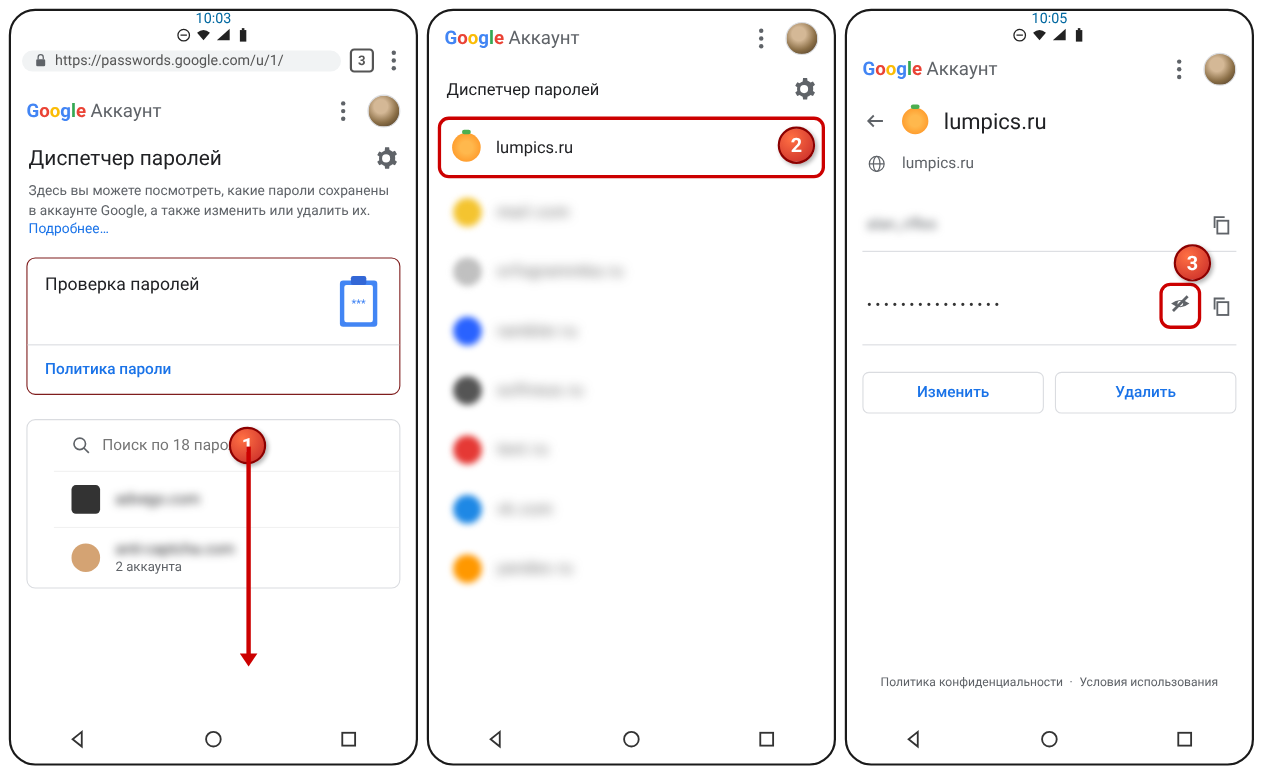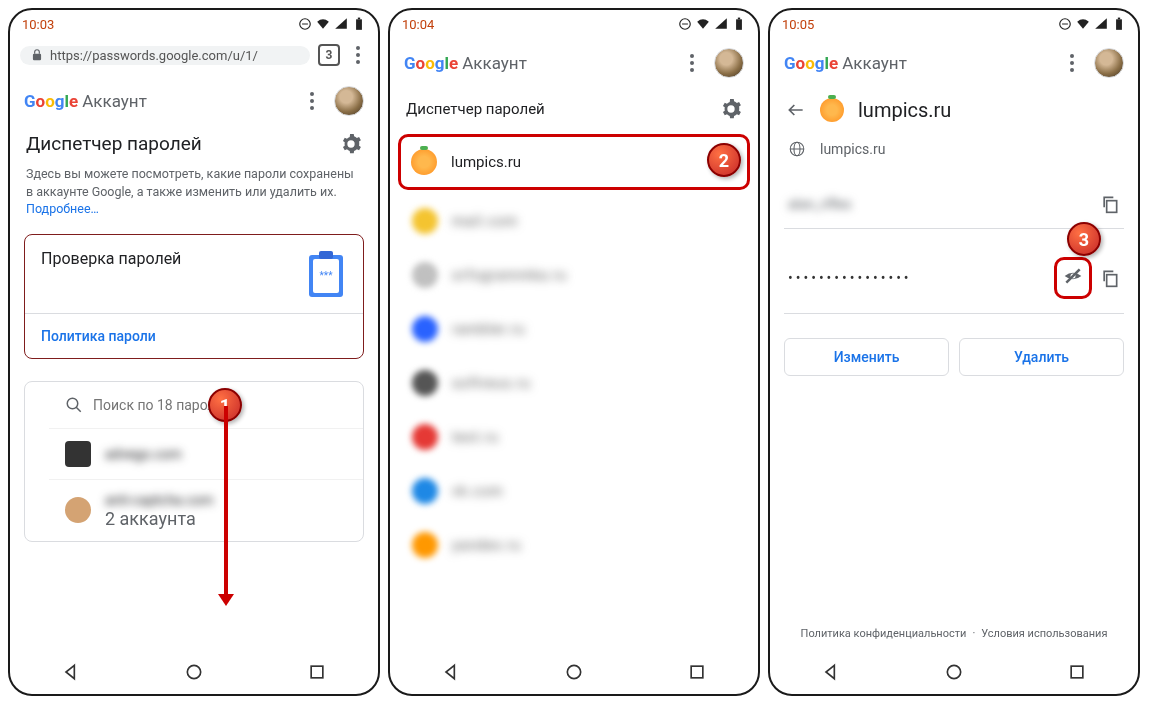--- a/index.html
+++ b/index.html
@@ -1,18 +1,18 @@
 <!DOCTYPE html>
 <html><head>
 <meta charset="utf-8">
 <style>
   * { box-sizing: border-box; margin: 0; padding: 0; font-family: Roboto, Arial, sans-serif; }
   body { background: #fff; display: flex; gap: 8px; padding: 8px; }
   .phone { width: 372px; height: 688px; border: 2px solid #1a1a1a; border-radius: 24px; overflow: hidden; background: #fff; display: flex; flex-direction: column; position: relative; }
-  .statusbar { height: 28px; display: flex; justify-content: space-between; align-items: center; padding: 0 12px; font-size: 13px; color: #c2410c; }
+  .statusbar { height: 28px; display: flex; justify-content: space-between; align-items: center; padding: 0 12px; font-size: 13px; color: #0369a1; flex-direction: column; }
   .statusbar .icons { display: flex; gap: 4px; align-items: center; }
   .si { width: 14px; height: 14px; display: inline-block; }
   .navbar { height: 44px; display: flex; justify-content: space-around; align-items: center; border-top: 0; }
   .navbtn { width: 20px; height: 20px; }
   .content { flex: 1; overflow: hidden; display: flex; flex-direction: column; }
 
   
   .urlbar { display: flex; align-items: center; gap: 8px; padding: 6px 10px 10px; }
   .urlfield { flex: 1; background: #f1f3f4; border-radius: 18px; height: 19px; display: flex; align-items: center; padding: 0 10px; font-size: 13px; color: #555; gap: 6px; }
   .tabcount { width: 22px; height: 22px; border: 2px solid #555; border-radius: 4px; display: flex; align-items: center; justify-content: center; font-size: 12px; font-weight: bold; color: #555; }
@@ -34,21 +34,21 @@
   .card-text p { font-size: 12.5px; color: #5f6368; line-height: 1.4; }
   .clipboard { width: 42px; height: 50px; }
   .card-action { border-top: 1px solid #dadce0; padding: 14px 16px; font-size: 14px; color: #1a73e8; font-weight: 500; }
   .searchbox { margin: 10px 14px 0; border: 1px solid #dadce0; border-radius: 8px; padding-left: 24px; }
   .searchrow { display: flex; align-items: center; gap: 10px; padding: 14px 16px; }
   .searchrow input { border: none; outline: none; font-size: 14px; flex: 1; color: #5f6368; background: transparent; }
   .pwrow { display: flex; align-items: center; gap: 14px; padding: 12px 16px; border-top: 1px solid #f1f1f1; }
   .favicon { width: 26px; height: 26px; border-radius: 4px; background: #333; }
   .pwtext { display: flex; flex-direction: column; }
   .pwsite { font-size: 14px; color: #202124; filter: blur(4px); }
-  .pwsub { font-size: 18px; color: #5f6368; }
+  .pwsub { font-size: 12px; color: #5f6368; }
 
   
   .list-title { padding: 10px 16px; display: flex; justify-content: space-between; align-items: center; font-size: 15px; color: #202124; }
   .hl-row { border: 3px solid #cc0000; border-radius: 10px; margin: 4px 8px; display: flex; align-items: center; padding: 12px 10px; gap: 14px; position: relative; }
   .orange-icon { width: 26px; height: 26px; border-radius: 50%; background: radial-gradient(circle, #ffb84d 30%, #ff8c1a 100%); position: relative; }
   .orange-icon::after { content: ''; position: absolute; top: -3px; left: 50%; transform: translateX(-50%); width: 8px; height: 4px; background: #4caf50; border-radius: 2px; }
   .row-site { font-size: 15px; color: #202124; }
   .blur-row { display: flex; align-items: center; gap: 14px; padding: 14px 22px; }
   .blur-row .bf { width: 26px; height: 26px; border-radius: 50%; filter: blur(3px); }
   .blur-row .bt { font-size: 14px; color: #555; filter: blur(5px); letter-spacing: 1px; }
@@ -60,21 +60,21 @@
   .site-title { font-size: 20px; color: #202124; }
   .domain-row { display: flex; align-items: center; gap: 14px; padding: 8px 18px; color: #5f6368; font-size: 14px; }
   .globe { width: 18px; height: 18px; }
   .field-row { margin: 14px 14px 0; border-bottom: 1px solid #dadce0; padding: 14px 4px; display: flex; align-items: center; justify-content: space-between; }
   .field-val { font-size: 14px; color: #5f6368; filter: blur(4px); }
   .dots-pwd { letter-spacing: 3px; font-size: 14px; color: #333; }
   .copy-icon { width: 20px; height: 20px; color: #5f6368; }
   .eye-box { border: 3px solid #cc0000; border-radius: 10px; padding: 6px; position: relative; }
   .btns { display: flex; gap: 10px; padding: 24px 14px; }
   .btn { flex: 1; border: 1px solid #dadce0; border-radius: 6px; padding: 10px; text-align: center; font-size: 14px; color: #1a73e8; font-weight: 500; background: #fff; }
-  .footer-links { position: absolute; bottom: 44px; left: 0; right: 0; padding: 10px 14px; font-size: 11px; color: #5f6368; display: flex; justify-content: center; gap: 6px; }
+  .footer-links { position: absolute; bottom: 57px; left: 0; right: 0; padding: 10px 14px; font-size: 11px; color: #5f6368; display: flex; justify-content: center; gap: 6px; }
   .footer-links span.sep { color: #5f6368; }
 
   .arrow-down { position: absolute; left: 214px; top: 396px; width: 4px; height: 190px; background: #cc0000; }
   .arrow-down::after { content: ''; position: absolute; bottom: -10px; left: -6px; border-left: 8px solid transparent; border-right: 8px solid transparent; border-top: 12px solid #cc0000; }
 </style>
 </head>
 <body>
 
 <div class="phone">
   <div class="statusbar">
@@ -194,39 +194,20 @@
     <svg class="navbtn" viewBox="0 0 24 24">
         <circle cx="12" cy="12" r="8" fill="none" stroke="#333" stroke-width="2"></circle>
       </svg>
     <svg class="navbtn" viewBox="0 0 24 24">
         <rect x="5" y="5" width="14" height="14" fill="none" stroke="#333" stroke-width="2"></rect>
       </svg>
   </div>
 </div>
 
 <div class="phone">
-  <div class="statusbar">
-    <span>10:04</span>
-    <div class="icons">
-      <svg class="si" viewBox="0 0 24 24">
-          <circle cx="12" cy="12" r="9" fill="none" stroke="#222" stroke-width="2"></circle>
-          <line x1="7" y1="12" x2="17" y2="12" stroke="#222" stroke-width="2"></line>
-        </svg>
-      <svg class="si" viewBox="0 0 24 24">
-          <path d="M2 8 Q12 0 22 8 L12 20 Z" fill="#222"></path>
-        </svg>
-      <svg class="si" viewBox="0 0 24 24">
-          <path d="M2 20 L22 20 L22 2 Z" fill="#222"></path>
-        </svg>
-      <svg class="si" viewBox="0 0 24 24">
-          <rect x="7" y="4" width="10" height="18" fill="#222"></rect>
-          <rect x="10" y="1" width="4" height="3" fill="#222"></rect>
-        </svg>
-    </div>
-  </div>
 
   <div class="ghead">
     <div class="glogo">
       <span class="g"><span style="color:#4285f4">G</span><span style="color:#ea4335">o</span><span style="color:#fbbc05">o</span><span style="color:#4285f4">g</span><span style="color:#34a853">l</span><span style="color:#ea4335">e</span></span>
       <span>Аккаунт</span>
     </div>
     <div style="display:flex;gap:12px;align-items:center">
       <div class="dots">
           <span></span>
           <span></span>

